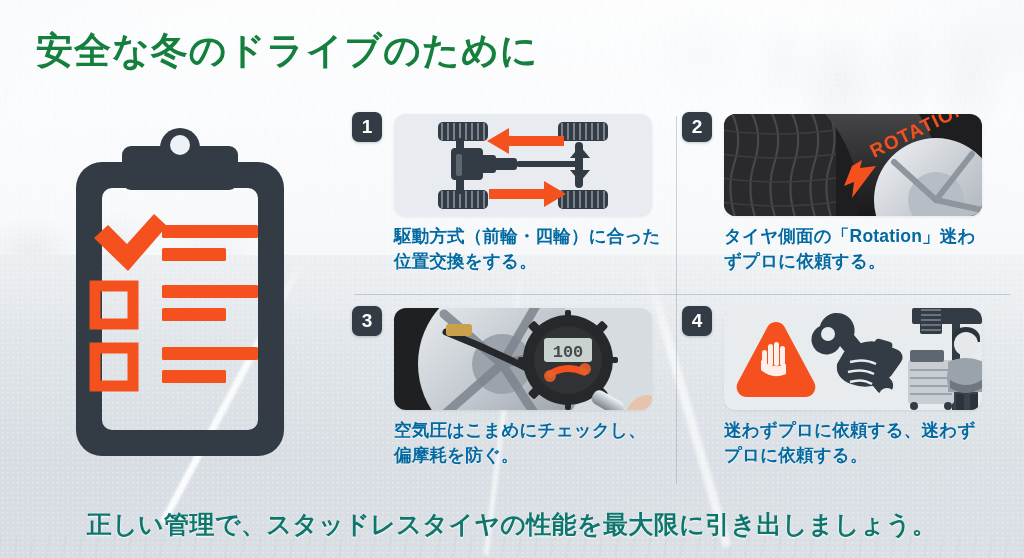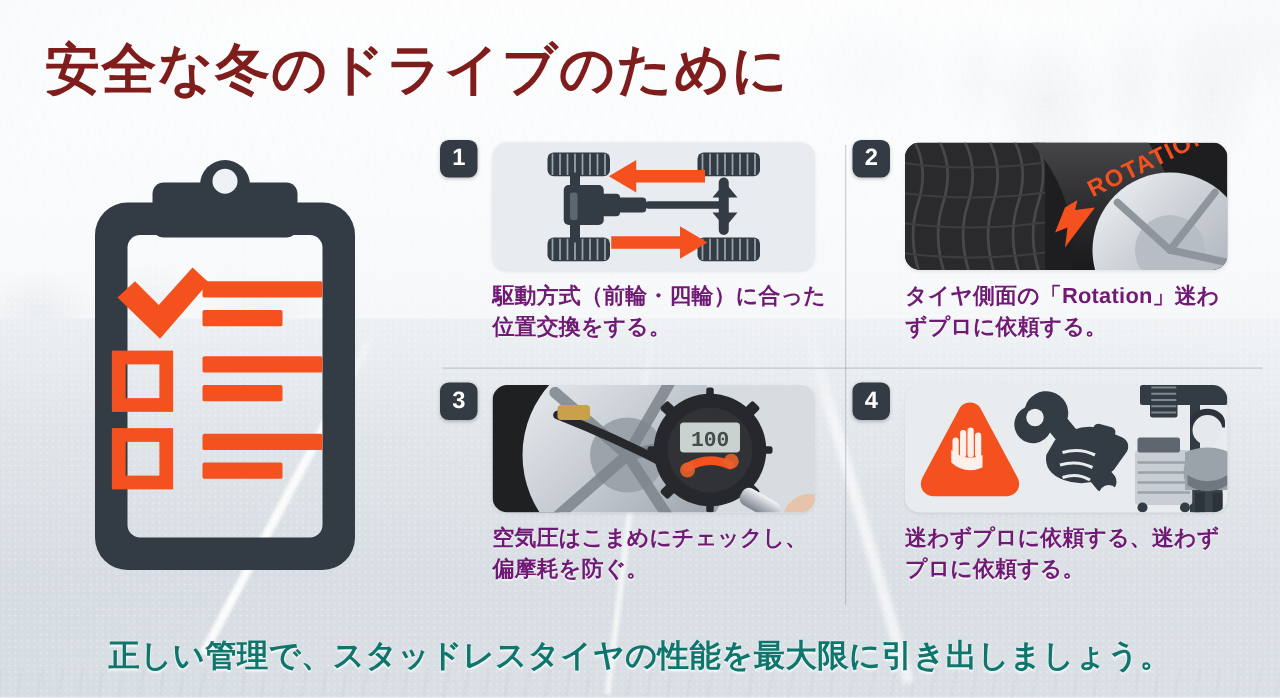--- a/index.html
+++ b/index.html
@@ -104,24 +104,24 @@
   .bg-vignette {
     background: radial-gradient(ellipse 120% 110% at 50% 45%, rgba(255,255,255,0) 45%, rgba(210,219,228,.35) 100%);
   }
 
   
   .content { position: absolute; inset: 0; }
 
   .page-title {
     position: absolute;
     left: 36px; top: 26px;
-    font-size: 44px;
+    font-size: 37px;
     font-weight: 700;
     letter-spacing: 1px;
-    color: #7f1d1d;
+    color: #15803d;
     text-shadow: 0 1px 2px rgba(255,255,255,.85);
     white-space: nowrap;
   }
 
   
   .clipboard { position: absolute; left: 44px; top: 120px; width: 272px; height: 352px; }
   .clipboard svg { display:block; width: 100%; height: 100%; }
 
   
   .steps {
@@ -178,21 +178,21 @@
   }
   .step-thumb svg { display:block; width: 100%; height: 100%; }
 
   .step-caption {
     position: absolute;
     left: 42px; top: 112px;
     width: 268px;
     font-size: 17.5px;
     font-weight: 700;
     line-height: 1.42;
-    color: #701a75;
+    color: #0369a1;
     text-shadow: 0 1px 1.5px rgba(255,255,255,.8);
     letter-spacing: .2px;
   }
 
   
   .footer-line {
     position: absolute;
     left: 0; right: 0;
     top: 508px;
     text-align: center;

